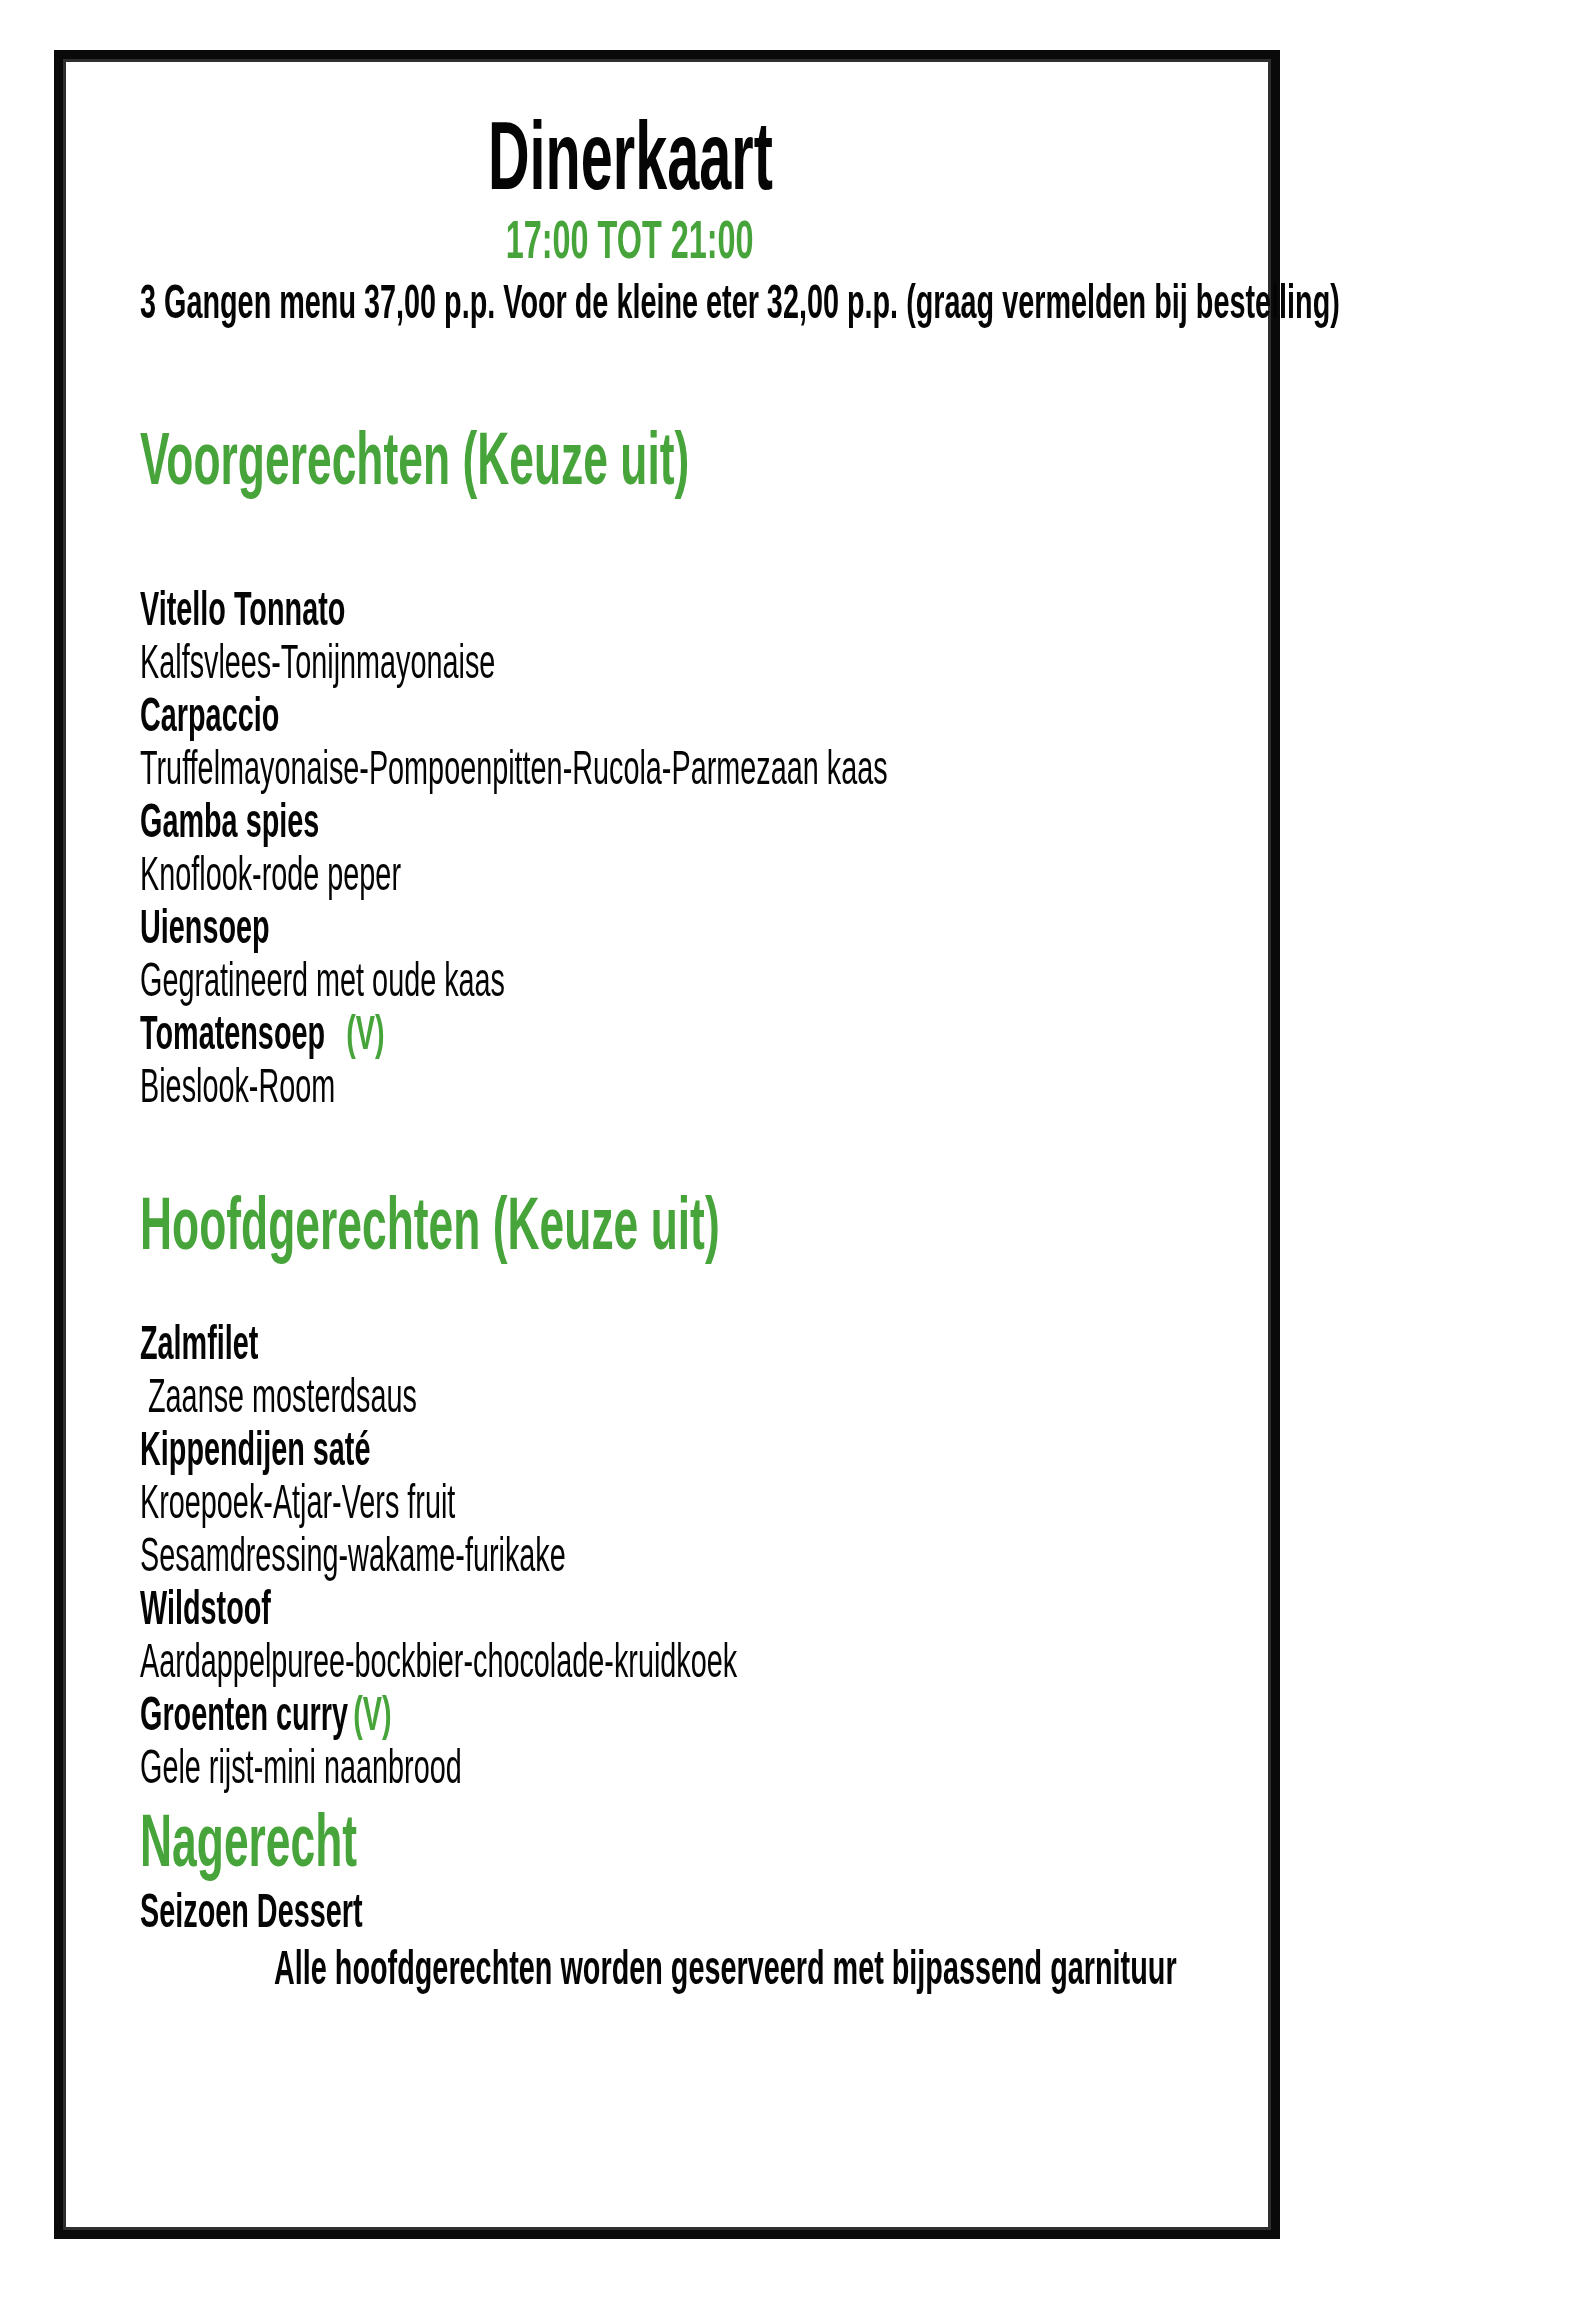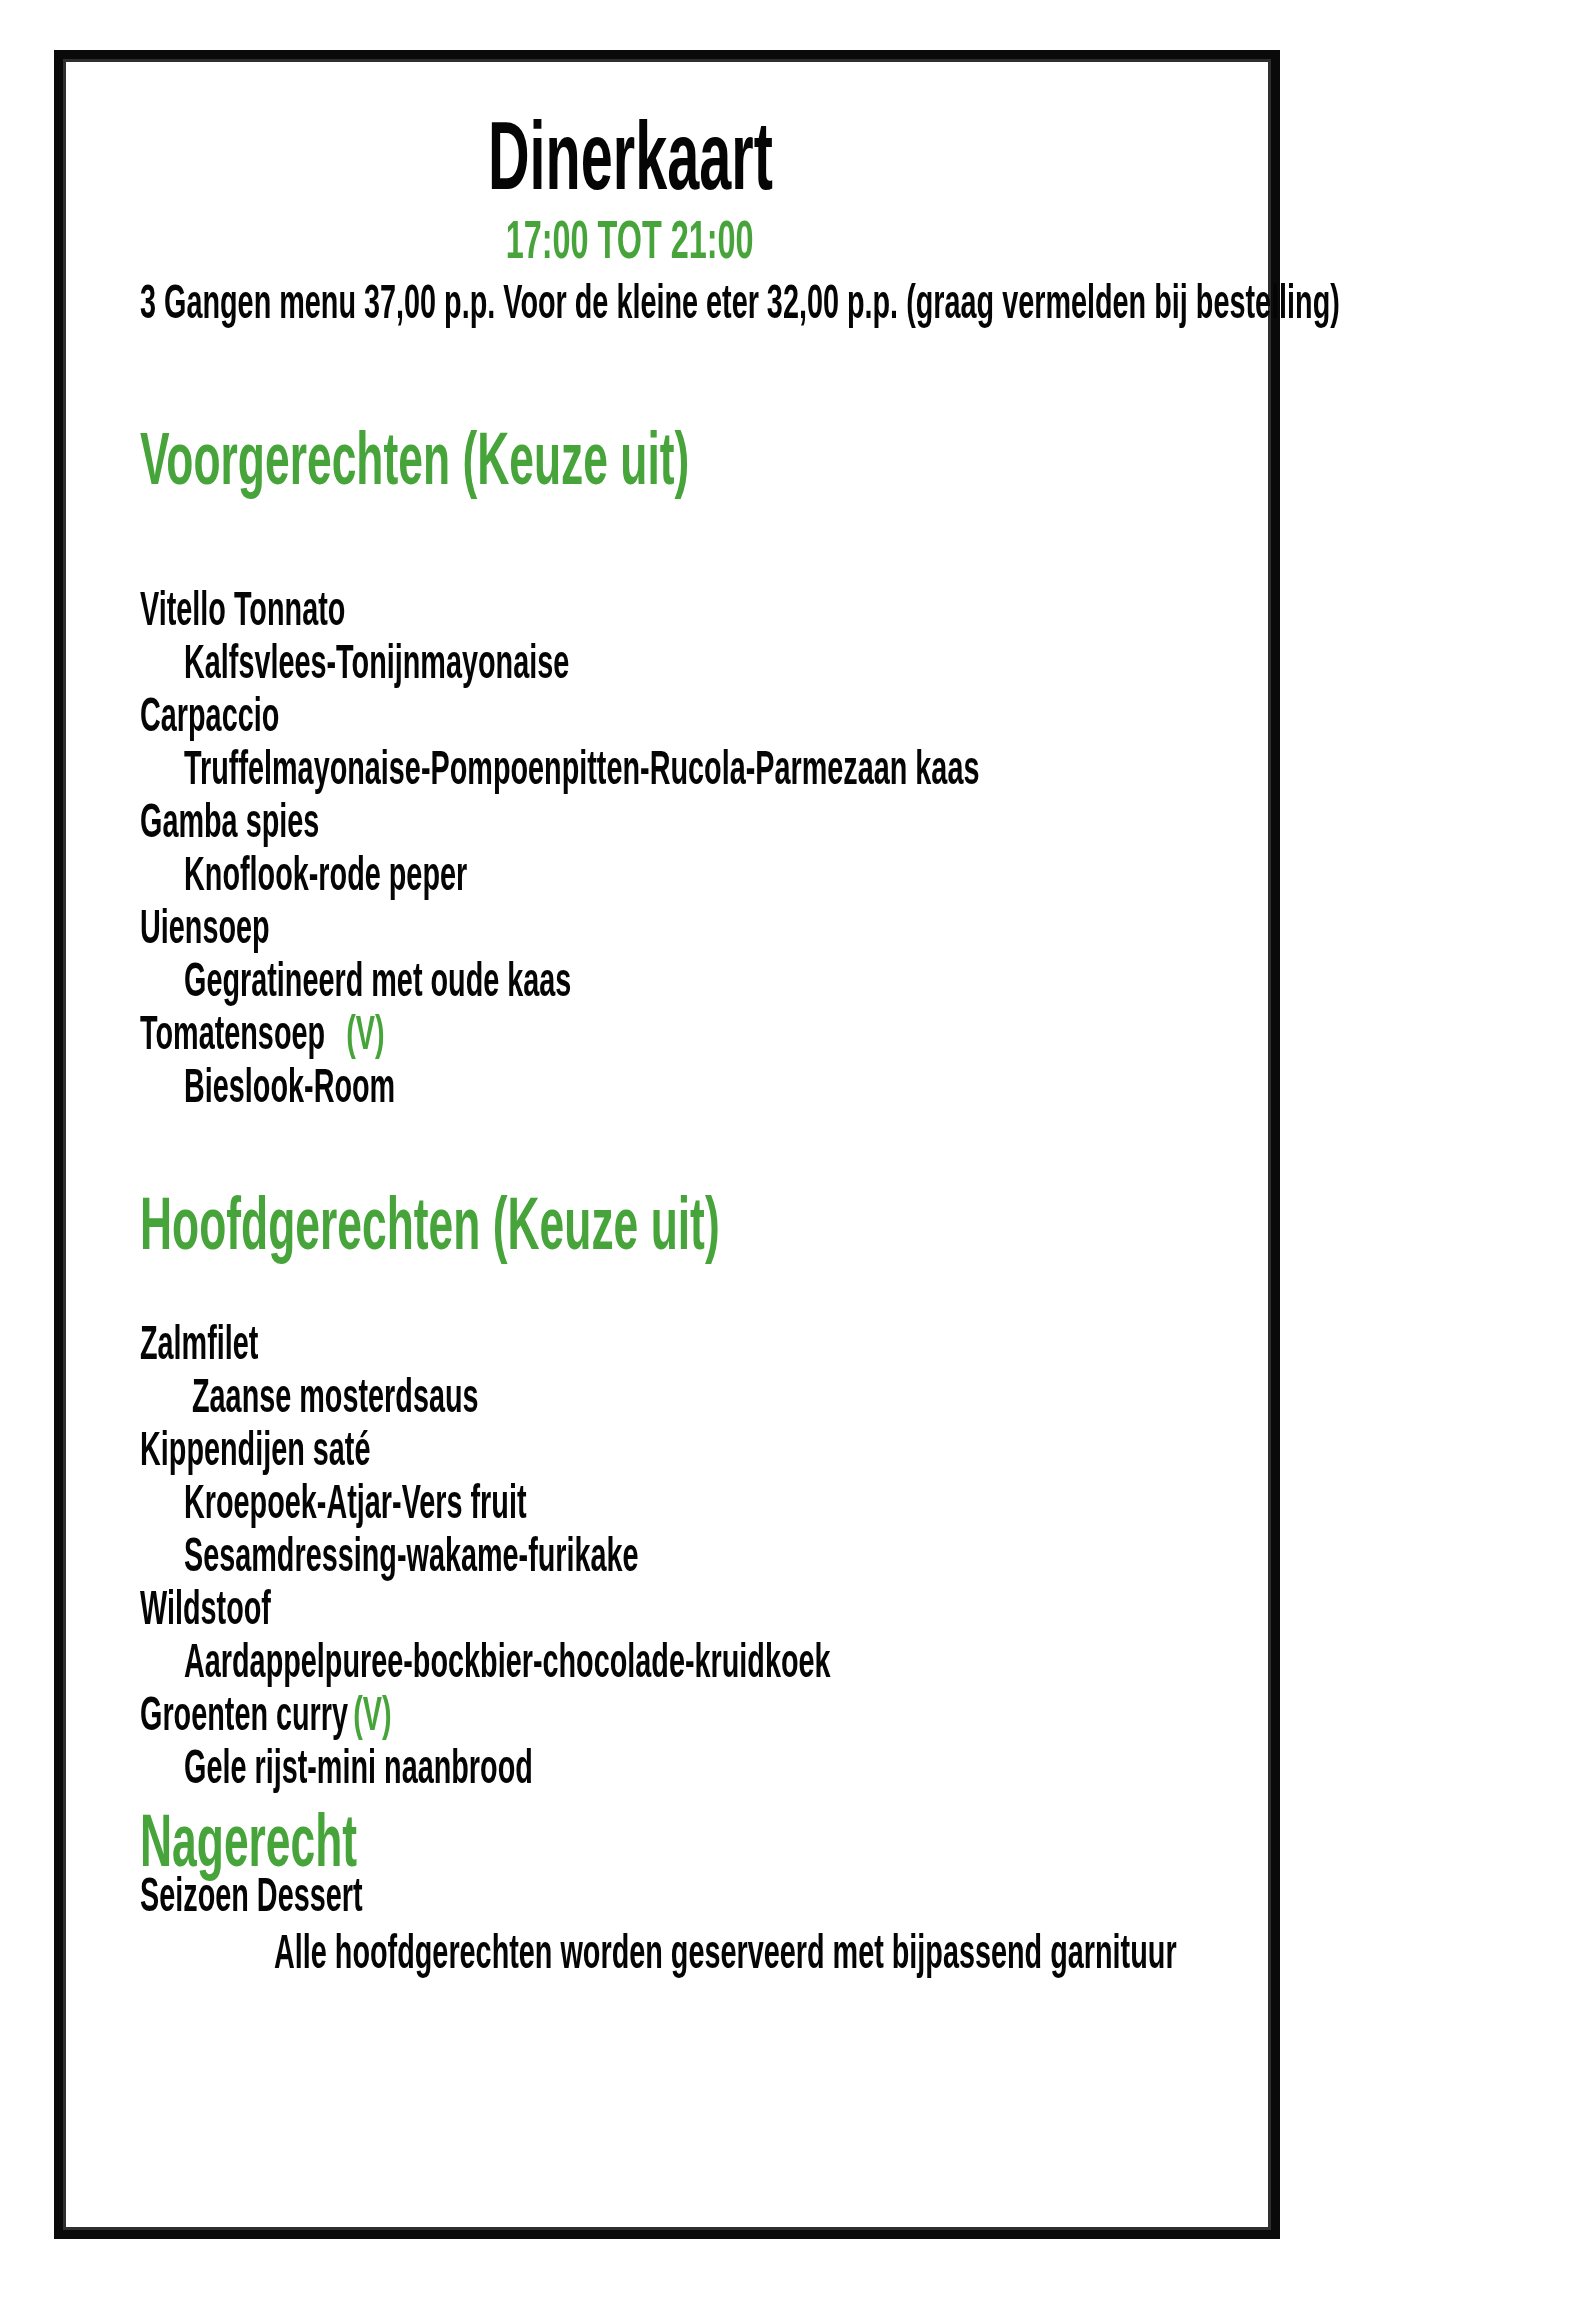--- a/index.html
+++ b/index.html
@@ -23,26 +23,26 @@
 
   .masthead{padding-right:88px;}
   .title-line{margin-top:37px;font-size:96px;line-height:106px;font-weight:700;text-align:center;}
   .hours-line{margin-top:1px;font-size:54px;line-height:59px;font-weight:700;text-align:center;
     color:var(--accent-green);}
   .deal-line{margin-top:6.5px;font-size:48px;line-height:54px;font-weight:700;text-align:left;}
 
   .section-heading{font-size:74px;line-height:82px;font-weight:700;color:var(--accent-green);}
   .sec-0 .section-heading{margin:89px 0 82px 0;}
   .sec-1 .section-heading{margin:71px 0 51px 0;}
-  .sec-2 .section-heading{margin:14px 0 0 0;line-height:67px;}
+  .sec-2 .section-heading{margin:14px 0 16px 0;line-height:67px;}
   .sec-2 .menu-list{margin-top:-6.5px;}
 
   .line{font-size:48px;line-height:53px;}
   .name-line{font-weight:700;}
-  .desc-line{font-weight:700;margin-left:44px;}
+  .desc-line{font-weight:400;}
   .badge{color:var(--accent-green);font-weight:700;margin-left:0.18em;}
   .badge:empty{display:none;margin:0;}
 
   .footnote{margin-top:4px;padding-left:134px;font-size:48px;line-height:53px;font-weight:700;}
 </style>
 </head>
 <body>
 
 <div class="frame">
   <div class="frame-inner">

